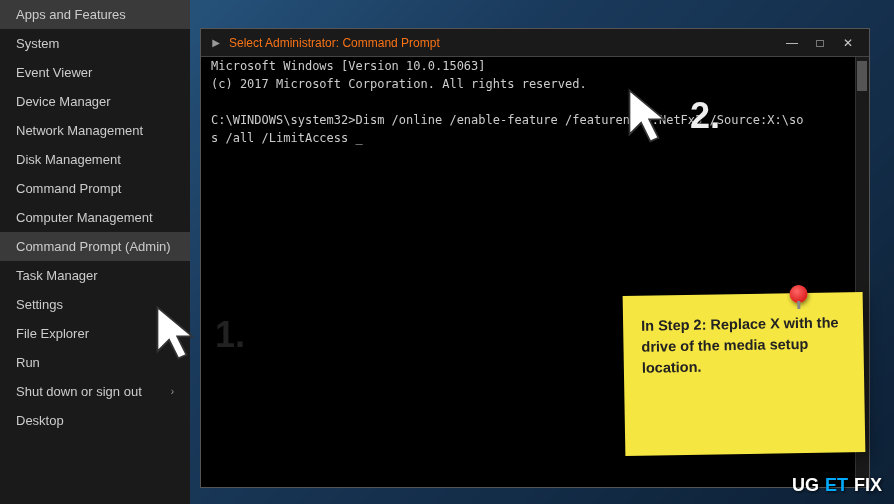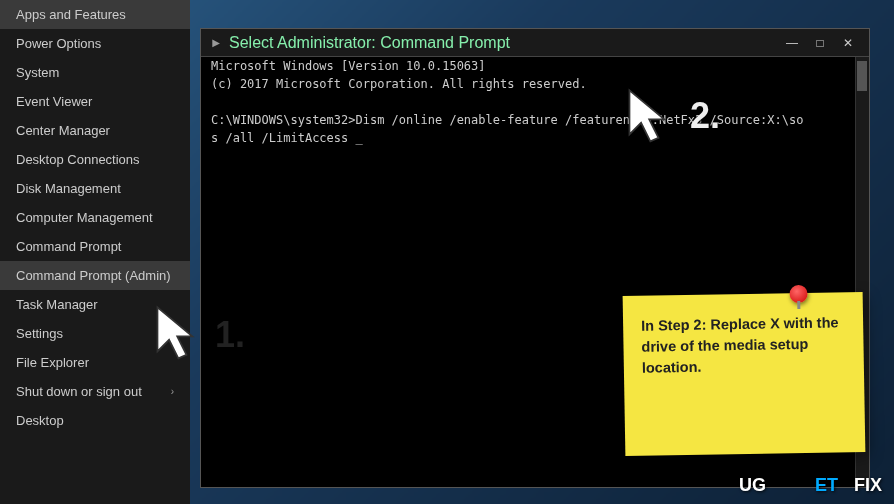--- a/index.html
+++ b/index.html
@@ -89,22 +89,22 @@
       height: 14px;
       background: #1a1a1a;
       display: flex;
       align-items: center;
       justify-content: center;
       font-size: 10px;
       color: #999;
     }
 
     .cmd-titlebar-title {
-      color: #86efac;
-      font-size: 16px;
+      color: #f97316;
+      font-size: 12px;
     }
 
     .cmd-titlebar-controls {
       display: flex;
       gap: 2px;
     }
 
     .cmd-control {
       width: 26px;
       height: 18px;
@@ -220,21 +220,21 @@
     }
 
     
     .watermark {
       position: absolute;
       bottom: 8px;
       right: 12px;
       z-index: 50;
       display: flex;
       align-items: center;
-      gap: 16px;
+      gap: 6px;
     }
 
     .watermark-text {
       font-family: Arial, sans-serif;
       font-size: 18px;
       font-weight: bold;
       color: white;
       text-shadow: 1px 1px 3px rgba(0,0,0,0.8);
     }
 
@@ -266,54 +266,54 @@
 <body>
 
 <div class="bg"></div>
 
 <div class="context-menu">
 
 <div class="context-menu-item">
       <span>Apps and Features</span>
     </div>
     <div class="context-menu-item">
-      <span>Power Options</span>
-    </div>
-    <div class="context-menu-item">
       <span>System</span>
     </div>
     <div class="context-menu-item">
       <span>Event Viewer</span>
     </div>
     <div class="context-menu-item">
-      <span>Center Manager</span>
-    </div>
-    <div class="context-menu-item">
-      <span>Desktop Connections</span>
+      <span>Device Manager</span>
+    </div>
+    <div class="context-menu-item">
+      <span>Network Management</span>
     </div>
     <div class="context-menu-item">
       <span>Disk Management</span>
     </div>
     <div class="context-menu-item">
+      <span>Command Prompt</span>
+    </div>
+    <div class="context-menu-item">
       <span>Computer Management</span>
-    </div>
-    <div class="context-menu-item">
-      <span>Command Prompt</span>
     </div>
     <div class="context-menu-item active">
       <span>Command Prompt (Admin)</span>
     </div>
     <div class="context-menu-item">
       <span>Task Manager</span>
     </div>
     <div class="context-menu-item">
       <span>Settings</span>
     </div>
     <div class="context-menu-item">
       <span>File Explorer</span>
+    </div>
+    <div class="context-menu-item">
+      <span>Run</span>
     </div>
     <div class="context-menu-item">
       <span>Shut down or sign out</span>
       <span class="arrow">›</span>
     </div>
     <div class="context-menu-item">
       <span>Desktop</span>
     </div>
   </div>
 
@@ -357,15 +357,15 @@
 </div>
 
 <div class="cursor cursor-2">
   <svg viewBox="0 0 60 50" width="70" height="58">
     <polygon points="8,2 8,40 18,30 26,46 33,43 25,27 38,27" fill="white" stroke="#333" stroke-width="1.5"></polygon>
   </svg>
 </div>
 
 <div class="watermark">
   <span class="watermark-text">UG</span>
-    <span class="watermark-text watermark-accent" style="color:#00aaff;margin-left:33px;">ET</span>
+    <span class="watermark-text watermark-accent" style="color:#00aaff;">ET</span>
     <span class="watermark-text">FIX</span>
 </div>
 
 </body></html>

